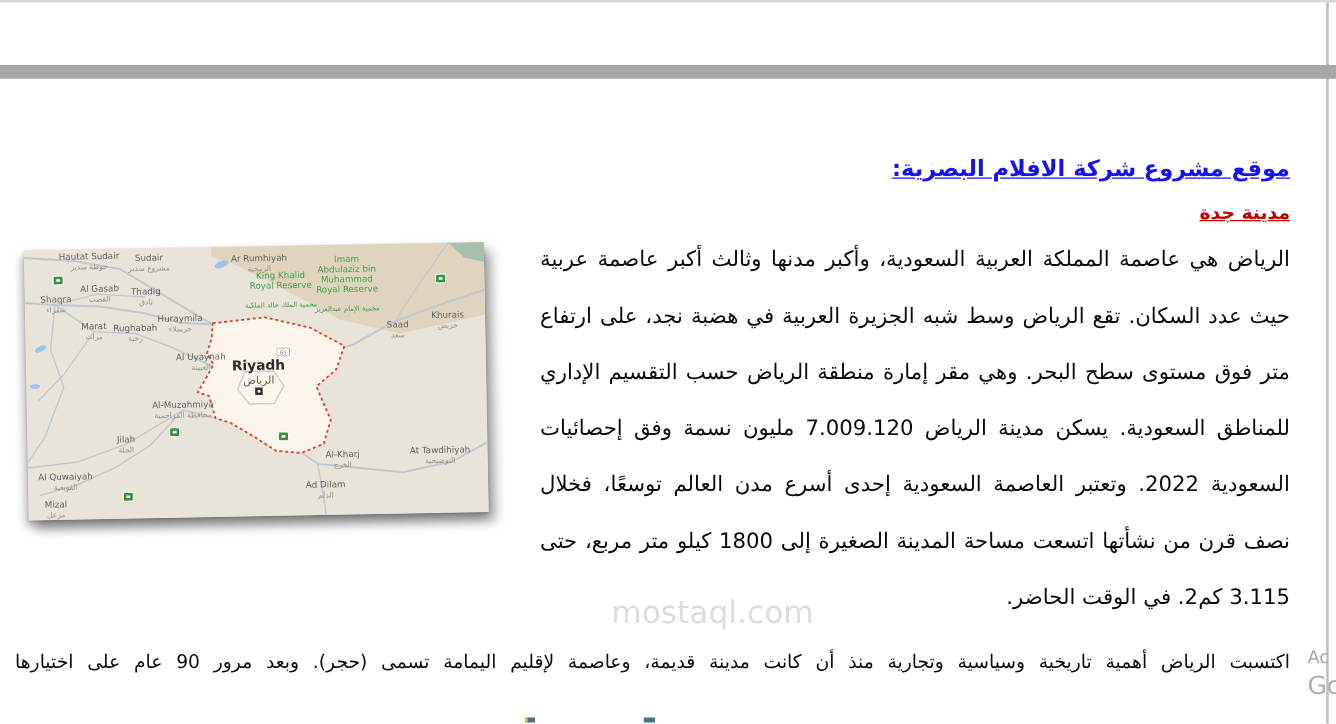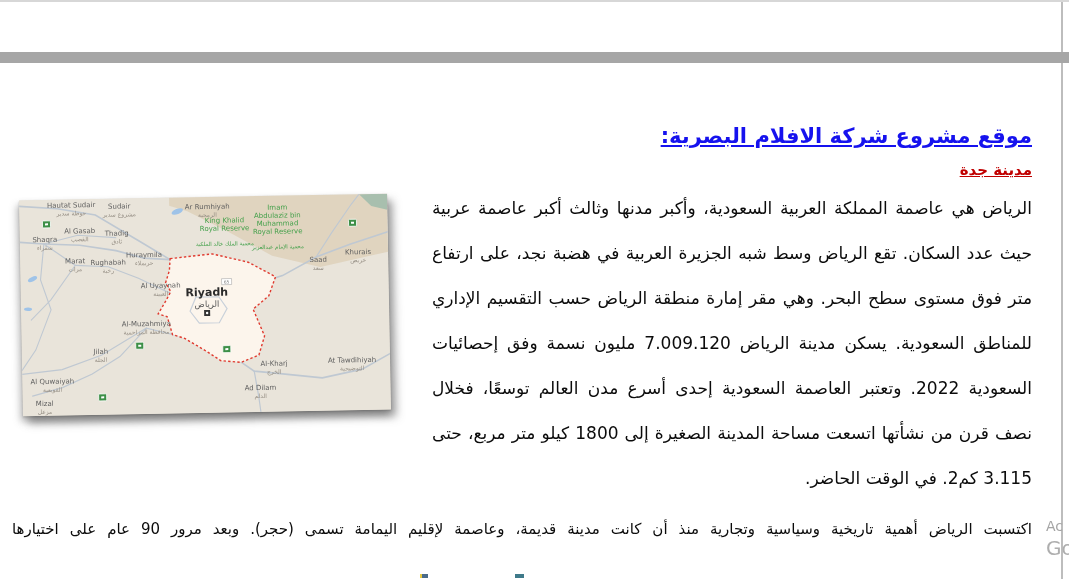--- a/index.html
+++ b/index.html
@@ -8,21 +8,21 @@
     background:#ffffff;font-family:"DejaVu Sans",sans-serif;
   }
   
   .top-line{position:absolute;top:0;left:0;width:1069px;height:2px;background:#d7d7d7;z-index:4}
   .page-edge{position:absolute;top:0;left:1061px;width:2px;height:579px;background:#bdbdbd;z-index:1}
   .gap-bar{position:absolute;top:52px;left:0;width:1069px;height:11px;background:#a6a6a6;z-index:2}
   
   .watermark{position:absolute;left:450px;top:486px;width:240px;text-align:center;z-index:0;user-select:none}
   .wm-logo{font-size:50px;font-weight:bold;line-height:56px;color:#d9d9d9;letter-spacing:1px}
   .wm-site{font-size:25px;line-height:24px;color:#dcdcdc;margin-top:-8px}
-  .title{position:absolute;top:119px;right:37px;direction:rtl;font-size:21px;font-weight:bold;
+  .title{position:absolute;top:119px;right:37px;direction:rtl;font-size:18px;font-weight:bold;
          line-height:34px;text-decoration:underline;color:#1612ee;z-index:3;white-space:nowrap}
   .subtitle{position:absolute;top:156px;right:37px;direction:rtl;font-size:15px;font-weight:bold;
          line-height:29px;text-decoration:underline;color:#c00000;z-index:3;white-space:nowrap}
   .p1{position:absolute;top:186px;left:432px;width:600px;direction:rtl;z-index:3}
   .p1line{height:45px;line-height:45px;font-size:17px;color:#0b0b0b;
           text-align:justify;text-align-last:justify;overflow:hidden}
   .p1line.last{text-align-last:right}
   .p2{position:absolute;top:509px;left:12px;width:1020px;direction:rtl;z-index:3;
       font-size:15px;line-height:40px;color:#0b0b0b;text-align:justify;text-align-last:justify;overflow:hidden;height:42px}
   
@@ -40,20 +40,21 @@
   .sp2{left:515px;width:9px;background:#3f7a8a}
 </style>
 </head>
 <body>
 
 <div class="top-line"></div>
 <div class="page-edge"></div>
 <div class="gap-bar"></div>
 
 <div class="watermark">
+  <div class="wm-site">mostaql.com</div>
 </div>
 
 <div class="map-figure">
   <svg viewBox="0 0 368 216" xmlns="http://www.w3.org/2000/svg">
     <rect id="map-bg" x="0" y="0" width="368" height="216" fill="#e9e4da"></rect>
     <path id="tan-patch" d="M150,0 L368,0 L368,58 L300,72 L252,60 L210,36 L168,14 L150,8 Z" fill="#ddd0b8" opacity="0.8"></path>
     <path id="teal-patch" d="M340,0 L368,0 L368,16 L352,12 Z" fill="#a8bfae"></path>
 
     <g id="g-roads" stroke="#bfc8d2" stroke-width="1.6" fill="none" stroke-linecap="round">
       <path d="M150,62 L118,42 L76,16 L38,9 L0,6"></path>

